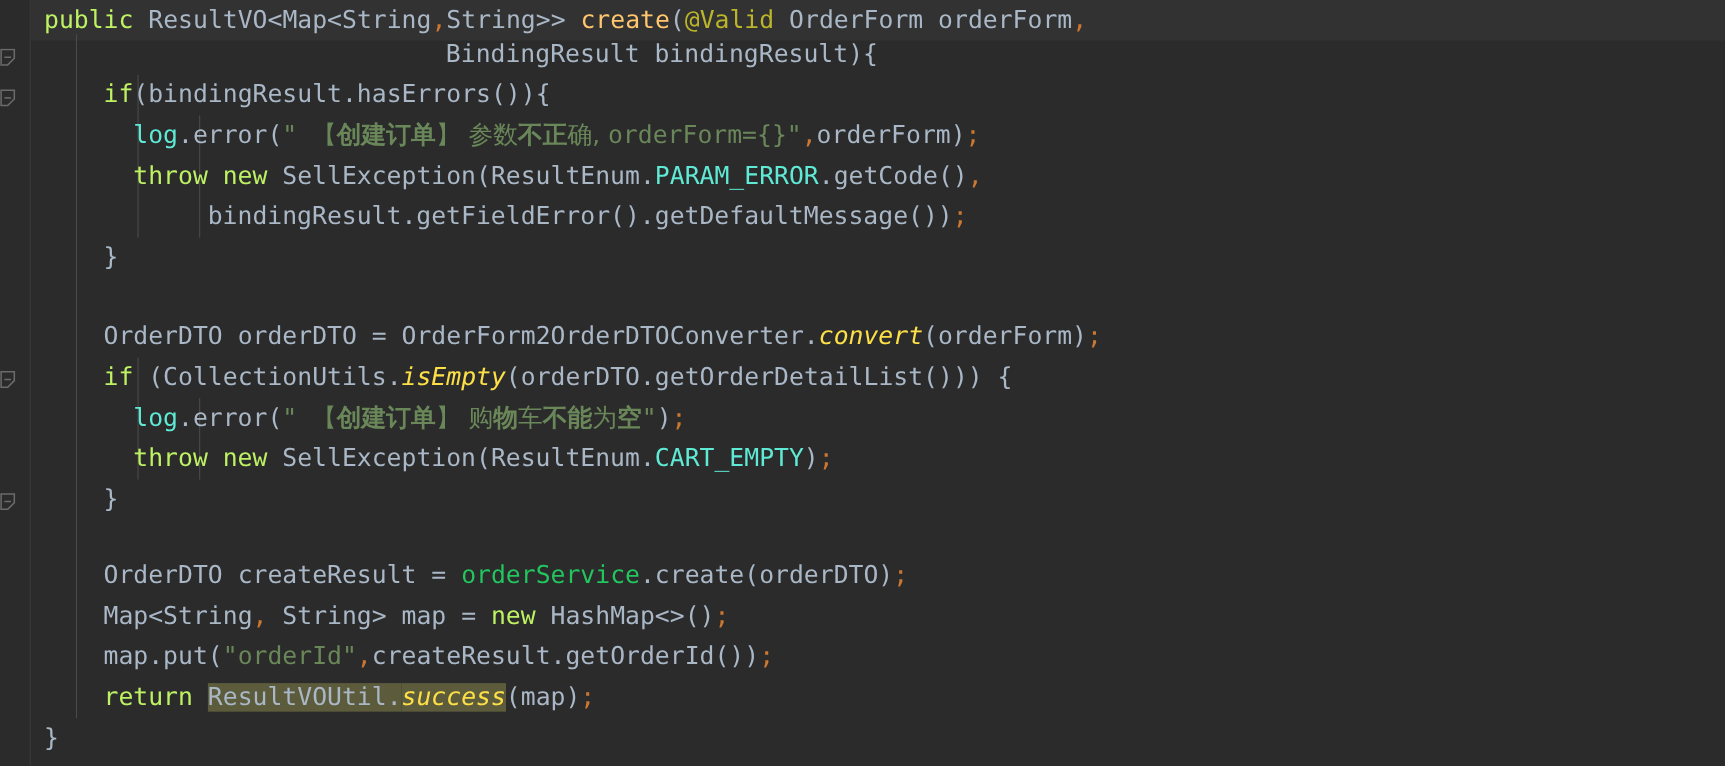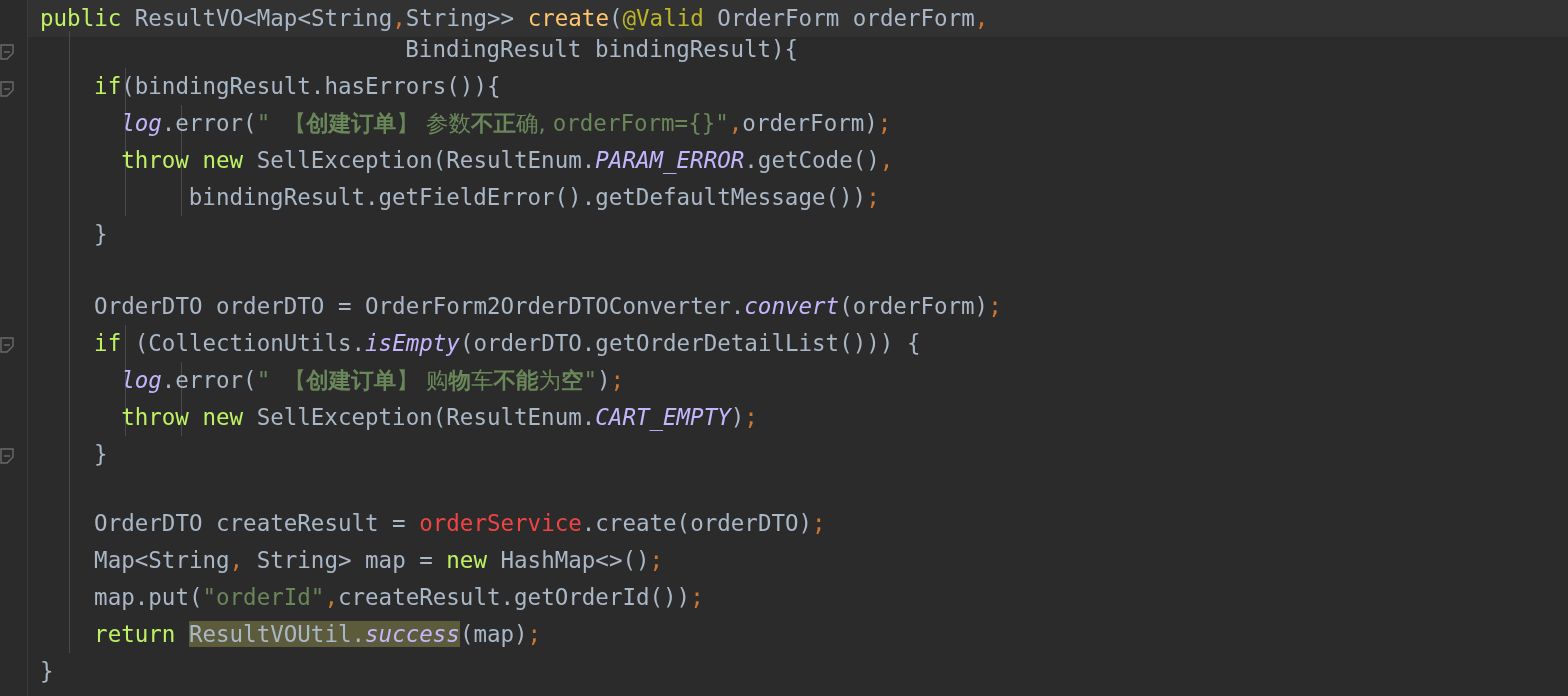--- a/index.html
+++ b/index.html
@@ -82,25 +82,25 @@
     left: 0;
     height: 37px;
     white-space: pre;
     padding-left: 40px;
   }
 
   
   .t-default   { color: #a9b7c6; }
   .t-keyword   { color: #bef264; }
   .t-string    { color: #6a8759; }
-  .t-field     { color: #ef4444; }
-  .t-static    { color: #c4b5fd; font-style: italic; }
+  .t-field     { color: #22c55e; }
+  .t-static    { color: #5eead4; }
   .t-method    { color: #ffc66d; }
   .t-annot     { color: #bbb529; }
-  .t-staticm   { color: #c4b5fd; font-style: italic; }
+  .t-staticm   { color: #fde047; font-style: italic; }
   .t-semi      { color: #cc7832; }
   .t-comma     { color: #cc7832; }
   .t-cjk       { color: #6a8759; font-family: "DejaVu Sans", sans-serif; }
   .t-cjk-b     { color: #6a8759; font-family: "DejaVu Sans", sans-serif; font-weight: bold; }
 
   .sel {
     background: #5c5b3b;
     border-radius: 0px;
   }
 </style>

